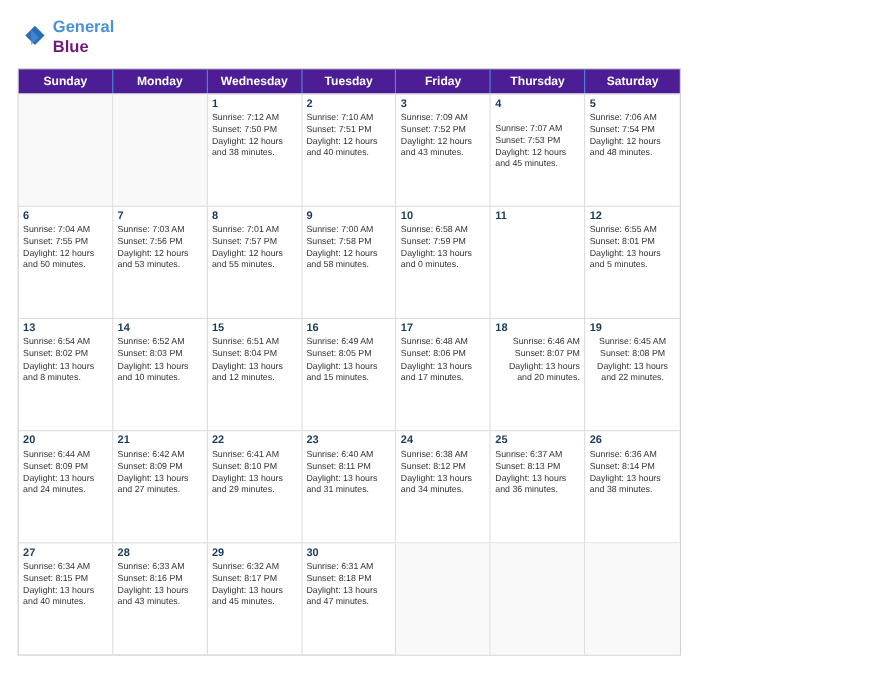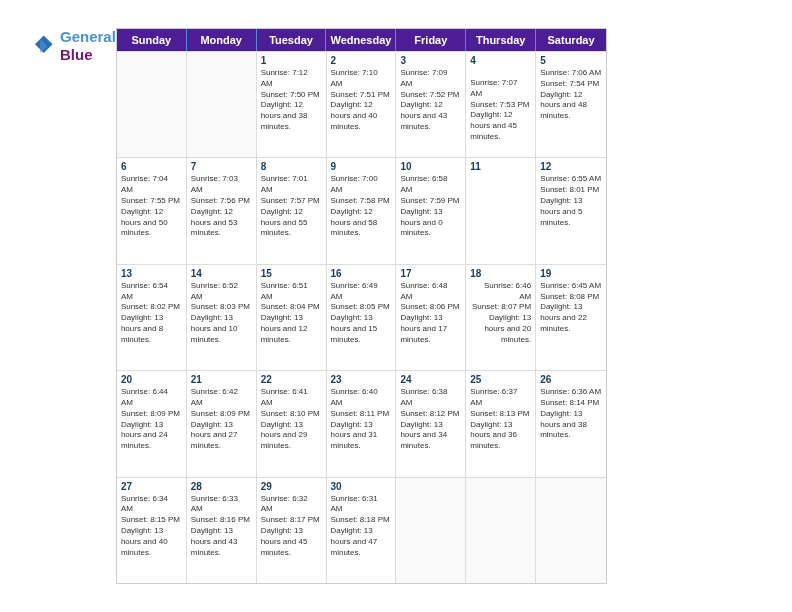--- a/index.html
+++ b/index.html
@@ -6,23 +6,23 @@
     body {
       width: 792px;
       height: 612px;
       font-family: Arial, sans-serif;
       background: #fff;
       overflow: hidden;
     }
     .page {
       width: 635px;
       height: 612px;
-      padding: 28px;
-      display: flex;
-      flex-direction: row;
+      padding: 16px;
+      display: flex;
+      flex-direction: column;
     }
     .header {
       display: flex;
       justify-content: space-between;
       align-items: flex-start;
       margin-bottom: 10px;
     }
     .logo {
       display: flex;
       align-items: center;
@@ -124,22 +124,22 @@
     <div class="title-block">
       <div class="month-title"></div>
       <div class="location"></div>
     </div>
   </div>
 
   <div class="calendar">
     <div class="cal-header-row">
     <div class="cal-header-cell">Sunday</div>
         <div class="cal-header-cell">Monday</div>
+        <div class="cal-header-cell">Wednesday</div>
         <div class="cal-header-cell">Tuesday</div>
-        <div class="cal-header-cell">Wednesday</div>
         <div class="cal-header-cell">Friday</div>
         <div class="cal-header-cell">Thursday</div>
         <div class="cal-header-cell">Saturday</div>
       </div>
     <div class="cal-body">
     <div class="cal-row">
           <div class="cal-cell empty"></div>
           <div class="cal-cell empty"></div>
           <div class="cal-cell">
             <div class="day-num">1</div>
@@ -245,21 +245,21 @@
 Daylight: 13 hours and 17 minutes.</div>
           </div>
           <div class="cal-cell">
             <div class="day-num">18</div>
             <div class="cell-text" style="white-space: pre-line; text-align: right;">Sunrise: 6:46 AM
 Sunset: 8:07 PM
 Daylight: 13 hours and 20 minutes.</div>
           </div>
           <div class="cal-cell">
             <div class="day-num">19</div>
-            <div class="cell-text" style="white-space: pre-line;">Sunrise: 6:45 AM
+            <div class="cell-text" style="white-space: pre-line; text-align: center;">Sunrise: 6:45 AM
 Sunset: 8:08 PM
 Daylight: 13 hours and 22 minutes.</div>
           </div>
         </div>
         <div class="cal-row">
           <div class="cal-cell">
             <div class="day-num">20</div>
             <div class="cell-text" style="white-space: pre-line;">Sunrise: 6:44 AM
 Sunset: 8:09 PM
 Daylight: 13 hours and 24 minutes.</div>

